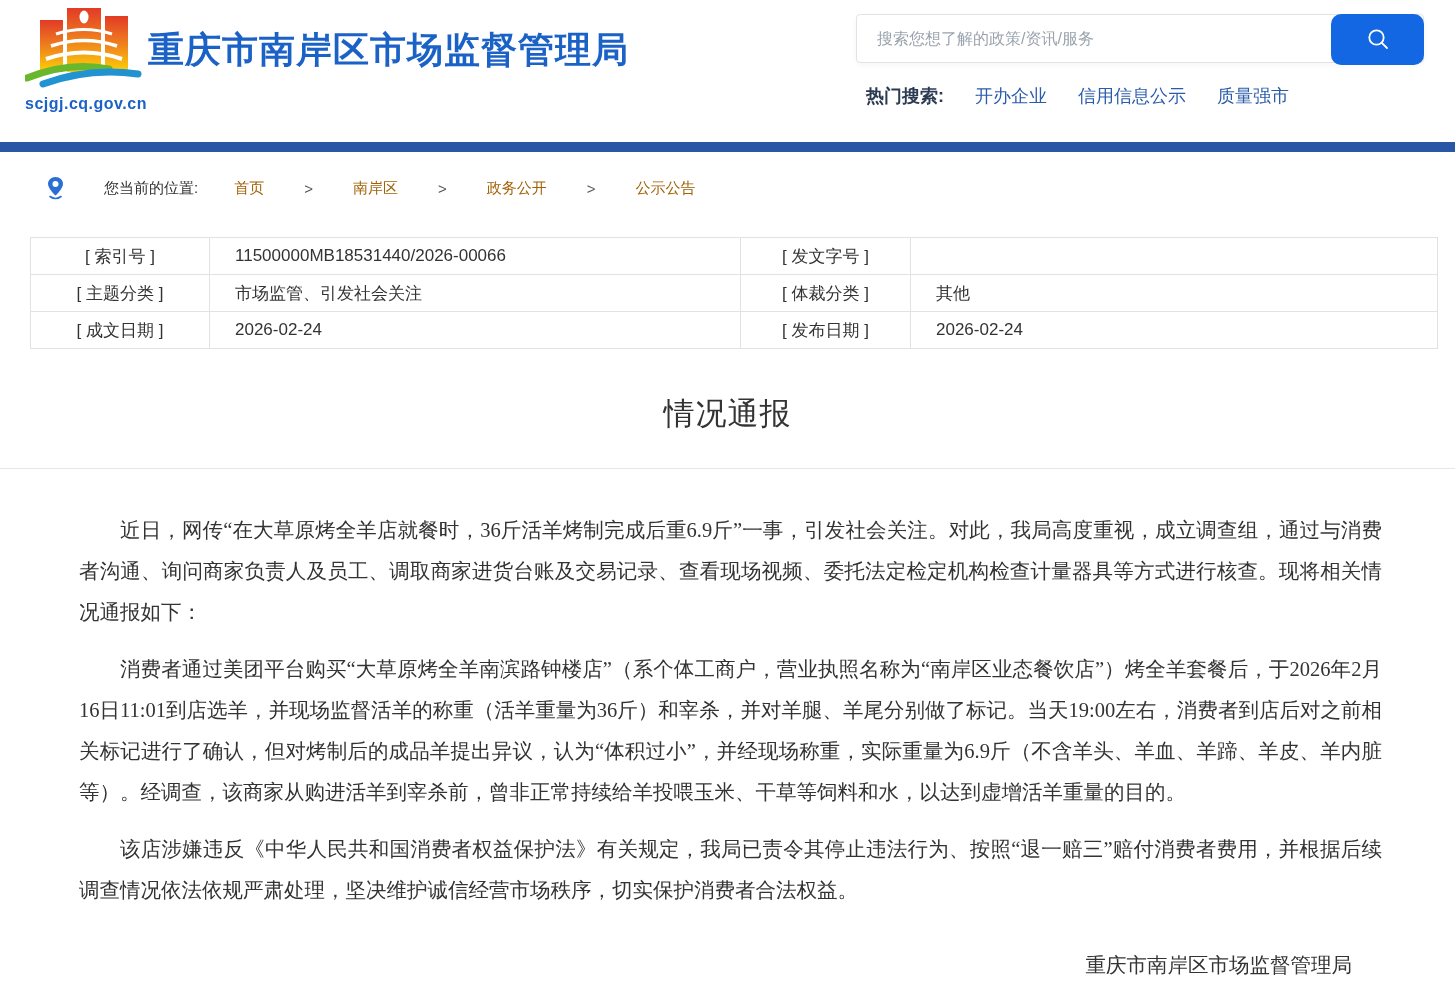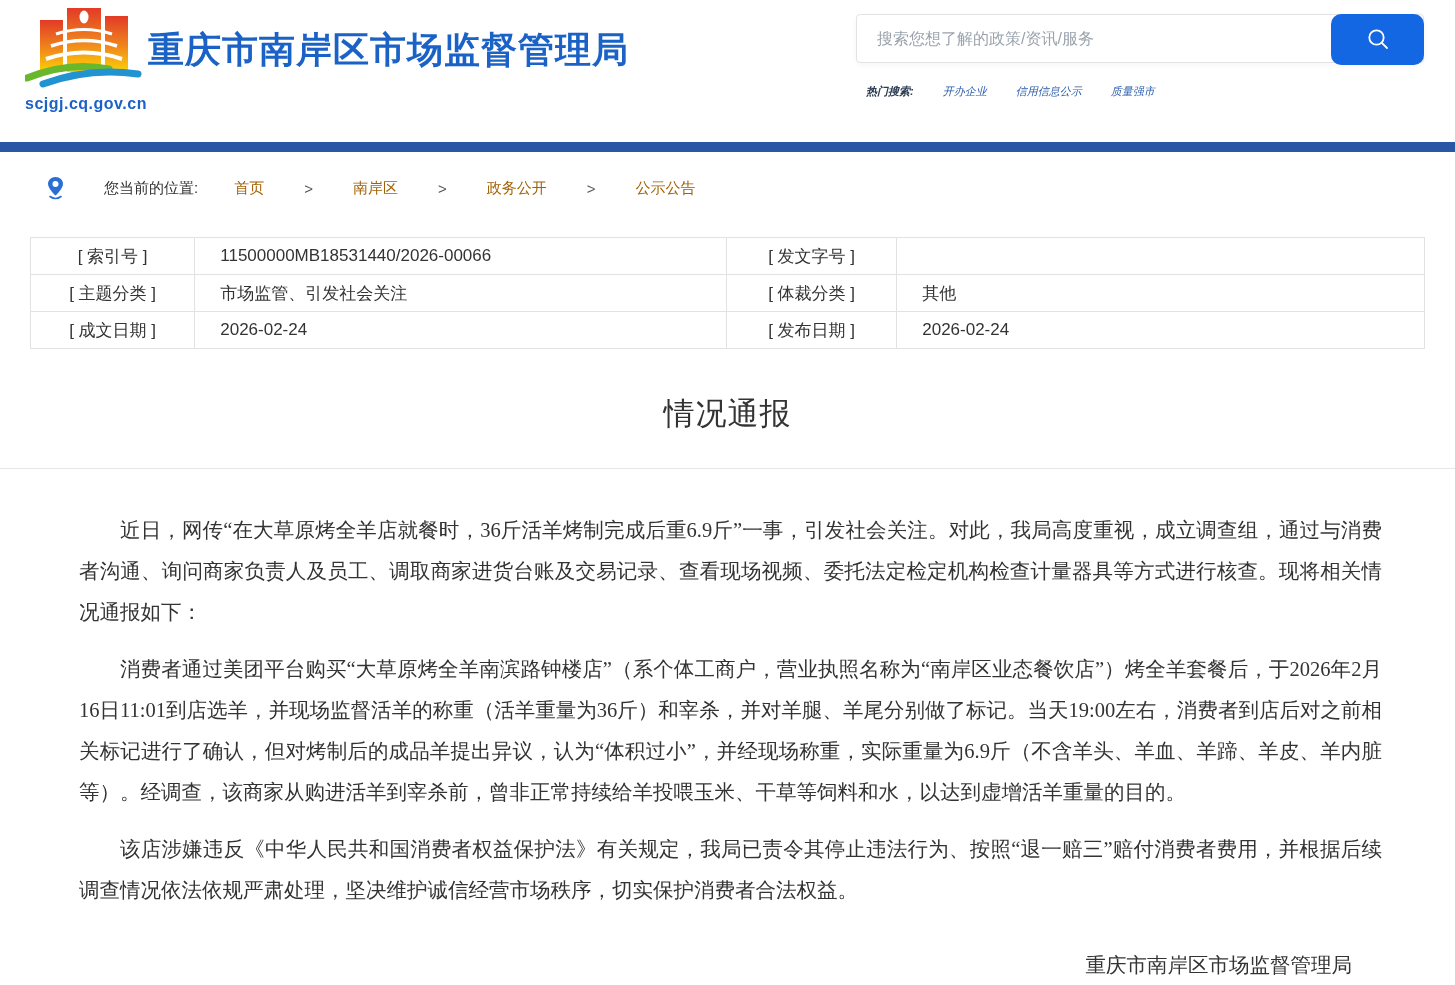--- a/index.html
+++ b/index.html
@@ -34,21 +34,21 @@
     width: 455px; height: 100%; border: none; outline: none; background: transparent;
     padding: 0 0 0 20px; font-size: 16px; color: #333;
     font-family: "Liberation Sans", "DejaVu Sans", sans-serif;
   }
   .search-input::placeholder { color: #9aa3ad; }
   .search-btn {
     position: absolute; right: -1px; top: -1px; width: 93px; height: 51px;
     background: #1467e2; border: none; border-radius: 10px; cursor: pointer;
     display: flex; align-items: center; justify-content: center;
   }
-  .hot-search { margin-top: 21px; padding-left: 10px; font-size: 11px; white-space: nowrap; font-style: italic; }
+  .hot-search { margin-top: 21px; padding-left: 10px; font-size: 18px; white-space: nowrap; }
   .hot-search .hot-label { color: #2b3b52; font-weight: bold; margin-right: 26px; }
   .hot-search a { color: #2a5caa; text-decoration: none; margin-right: 26px; }
 
   
   .blue-bar { height: 10px; background: #2a57a5; width: 100%; }
 
   
   .breadcrumb {
     margin: 24px 0 0 47px; display: flex; align-items: center;
     font-size: 15px; color: #333; gap: 28px;
@@ -60,21 +60,21 @@
 
   
   .meta-table {
     margin: 37px 30px 0 30px; width: 1395px;
     border-collapse: collapse; table-layout: fixed;
     font-size: 17px; color: #333;
   }
   .meta-table td { border: 1px solid #e2e2e2; height: 37px; background: #fff; }
   .meta-table td.lbl { text-align: center; color: #333; }
   .meta-table td.val { text-align: left; padding-left: 25px; }
-  .col-l1 { width: 164px; } .col-v1 { width: 531px; }
+  .col-l1 { width: 179px; } .col-v1 { width: 531px; }
   .col-l2 { width: 170px; } .col-v2 { width: 527px; }
 
   
   .article-title {
     margin-top: 44px; text-align: center;
     font-size: 31px; font-weight: 400; color: #333; letter-spacing: 1px;
   }
   .title-divider { border: none; border-top: 1px solid #e7e7e7; margin: 33px 0 0 0; }
 
   .article-body {

